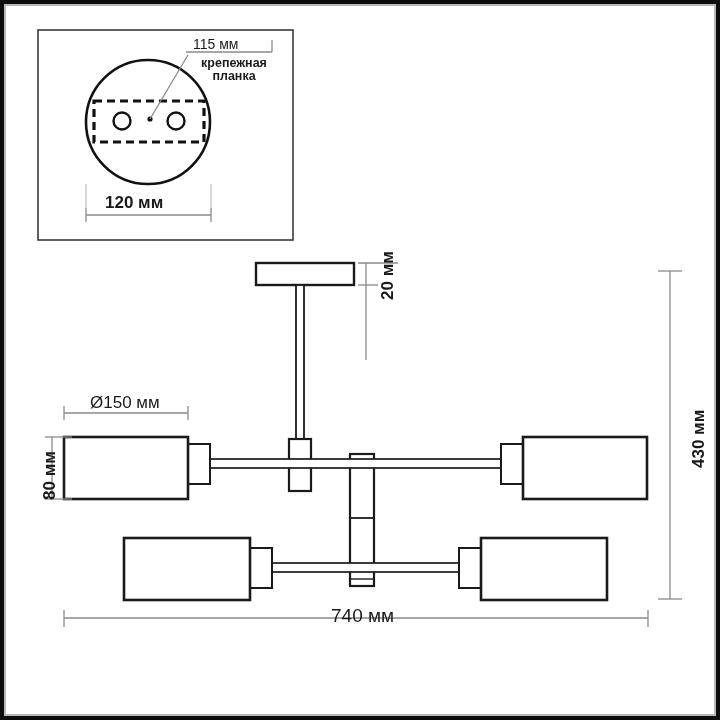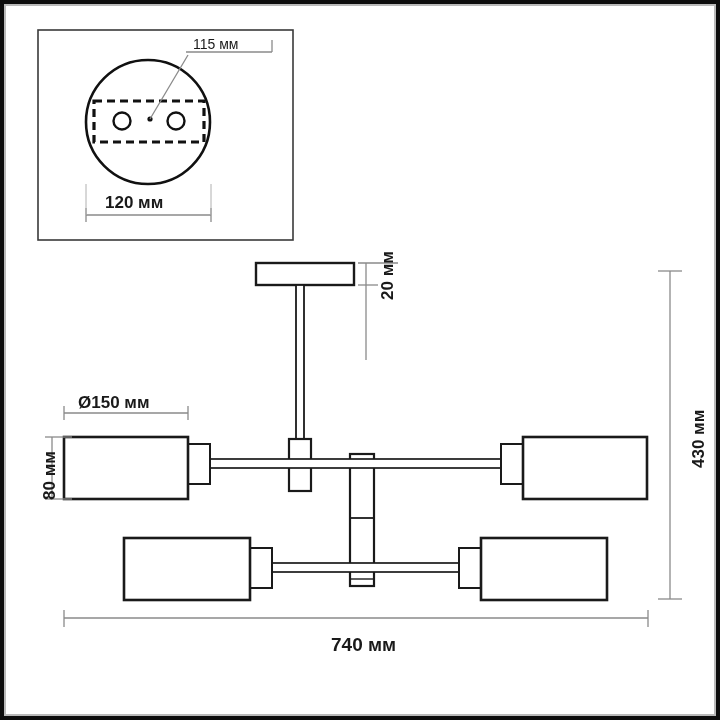--- a/index.html
+++ b/index.html
@@ -52,34 +52,34 @@
     width: 100px;
     font-weight: 600;
   }
   .lbl-120 { font-size: 17px; font-weight: 600; left: 86px; top: 193px; margin-left: 19px; }
   .lbl-20 {
     font-size: 17px; font-weight: 600;
     left: 378px; top: 300px;
     transform: rotate(-90deg);
     transform-origin: left top;
   }
-  .lbl-150 { font-size: 17px; font-weight: 700; left: 78px; top: 393px; }
+  .lbl-150 { font-size: 17px; font-weight: 400; left: 90px; top: 393px; }
   .lbl-80 {
     font-size: 17px; font-weight: 600;
     left: 40px; top: 500px;
     transform: rotate(-90deg);
     transform-origin: left top;
   }
   .lbl-430 {
     font-size: 17px; font-weight: 600;
     left: 689px; top: 468px;
     transform: rotate(-90deg);
     transform-origin: left top;
   }
-  .lbl-740 { font-size: 19px; font-weight: 700; left: 331px; top: 634px; }
+  .lbl-740 { font-size: 19px; font-weight: 400; left: 331px; top: 605px; }
 </style>
 </head>
 <body>
 
 <div id="page">
 
   <div class="frame-outer"></div>
   <div class="frame-inner"></div>
 
   <svg class="svg-layer" width="720" height="720" viewBox="0 0 720 720">
@@ -156,20 +156,24 @@
       <line x1="658" y1="599" x2="682" y2="599" stroke="#8a8a8a" stroke-width="1.3"></line>
 
       <line x1="64" y1="618" x2="648" y2="618" stroke="#8a8a8a" stroke-width="1.3"></line>
       <line x1="64" y1="610" x2="64" y2="627" stroke="#8a8a8a" stroke-width="1.3"></line>
       <line x1="648" y1="610" x2="648" y2="627" stroke="#8a8a8a" stroke-width="1.3"></line>
     </g>
   </svg>
 
   <div class="lbl lbl-115">115 мм</div>
 
+  <div class="lbl lbl-bracket">
+    <span>крепежная</span><br>
+    <span>планка</span>
+  </div>
 
   <div class="lbl lbl-120">120 мм</div>
 
   <div class="lbl lbl-20">20 мм</div>
 
   <div class="lbl lbl-150">Ø150 мм</div>
 
   <div class="lbl lbl-80">80 мм</div>
 
   <div class="lbl lbl-430">430 мм</div>

